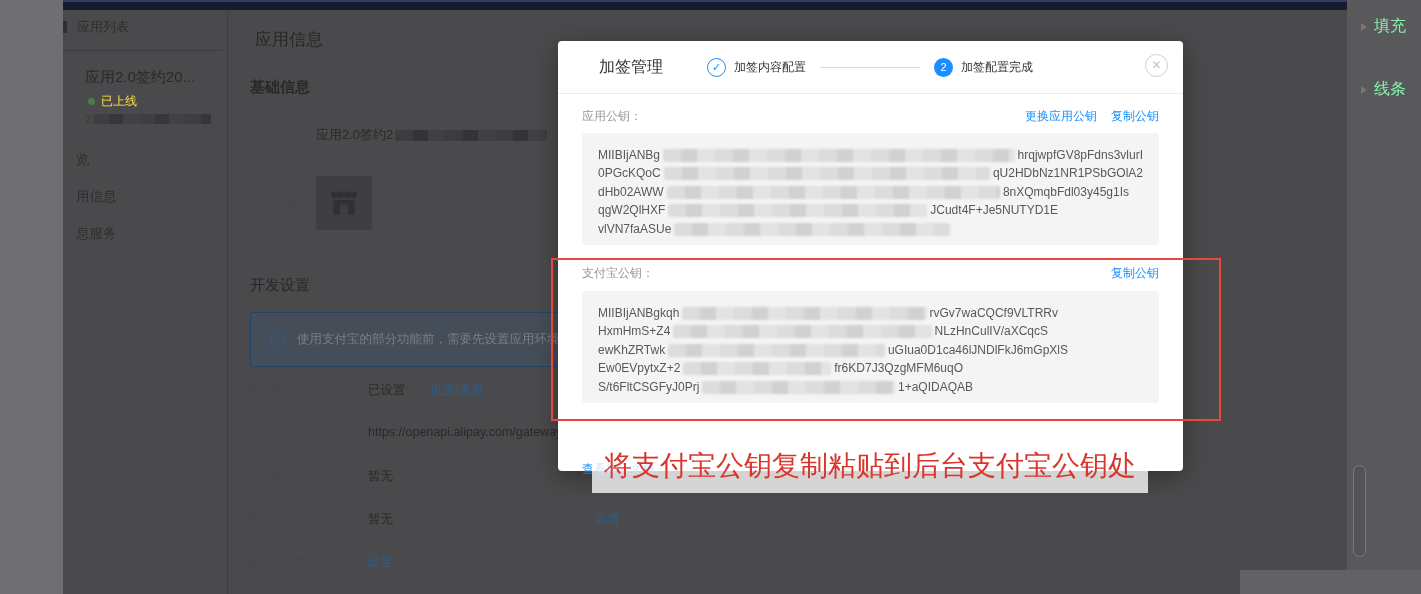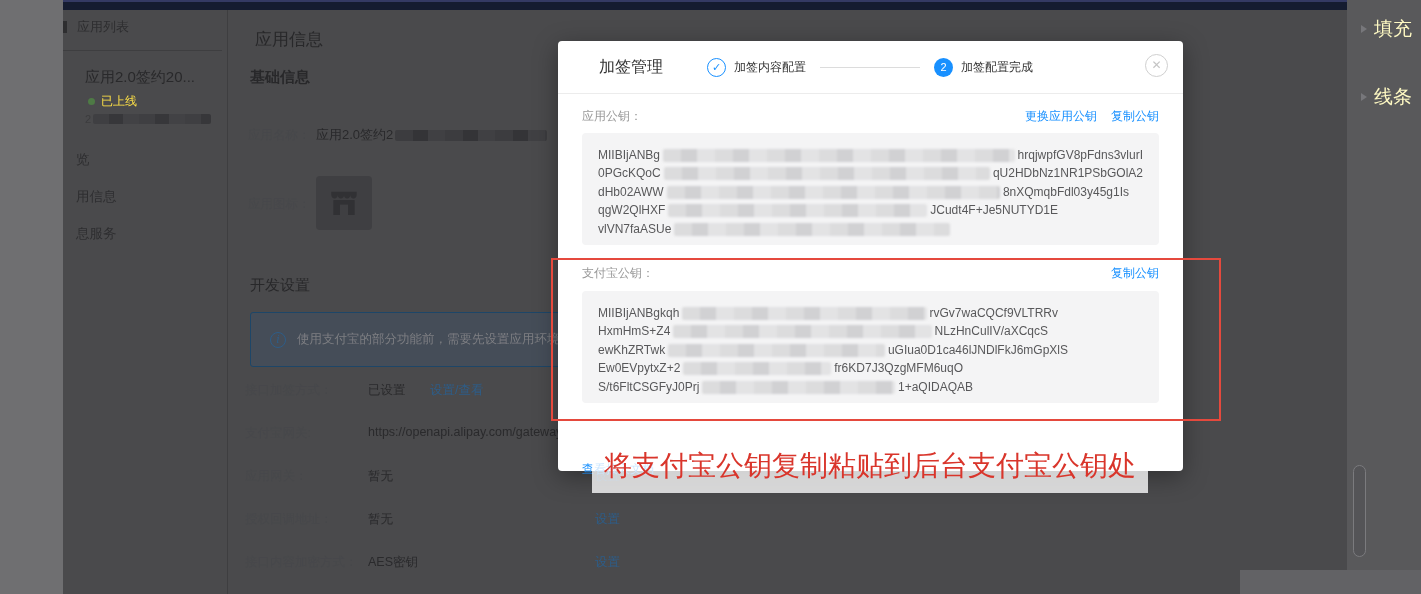--- a/index.html
+++ b/index.html
@@ -19,21 +19,21 @@
   .s-app { left:85px; top:68px; font-size:15px; color:#29292b; font-weight:500; }
   .s-dot { left:88px; top:98px; width:7px; height:7px; border-radius:50%; background:#4e7a45; }
   .s-status { left:101px; top:93px; font-size:12px; color:#fde047; }
   .s-appid { left:85px; top:113px; font-size:11px; color:#3c3c3e; display:flex; align-items:center; }
   .redact-sm { display:inline-block; width:118px; height:10px; margin-left:2px; border-radius:2px;
     background:repeating-linear-gradient(90deg,#3f3f42 0 16px,#37373a 16px 30px,#424245 30px 46px); filter:blur(.5px); }
   #side-menu { left:76px; top:152px; }
   .s-item { font-size:13.5px; color:#2e2e30; height:37px; line-height:16px; }
 
   .pg-title { left:255px; top:28px; font-size:17px; color:#28282a; font-weight:500; }
-  .sec-title { left:250px; top:68px; font-size:15px; color:#28282a; font-weight:700; }
+  .sec-title { left:250px; top:78px; font-size:15px; color:#28282a; font-weight:700; }
   .sec-title2 { left:250px; top:276px; font-size:15px; color:#28282a; font-weight:500; }
 
   .row-label { font-size:12.5px; color:#47484b; }
   .lab-appname { left:248px; top:127px; }
   .val-appname { left:316px; top:126px; font-size:13px; color:#29292b; display:flex; align-items:center; }
   .redact-name { display:inline-block; width:152px; height:11px; margin-left:2px; border-radius:2px;
     background:repeating-linear-gradient(90deg,#3c3c3f 0 18px,#343437 18px 33px,#404043 33px 50px); filter:blur(.5px); }
   .lab-appicon { left:248px; top:196px; }
   .app-icon-box { left:316px; top:176px; width:56px; height:54px; border-radius:4px; background:#3f3f42;
     display:flex; align-items:center; justify-content:center; }
@@ -51,21 +51,21 @@
   .set-value { font-size:12.5px; color:#2a2a2c; flex:none; width:227px; white-space:nowrap; overflow:visible; }
   .set-row.r0 .set-value { width:62px; }
   .set-row.r1 .set-value { width:430px; }
   .set-link { font-size:12.5px; color:#2d5d88; white-space:nowrap; }
 
   
   #right-panel { left:1347px; top:0; width:74px; height:594px; background:#59595b; padding:16px 0 0 14px; z-index:4; }
   .rp-item { display:flex; align-items:center; margin-bottom:42px; }
   .rp-tri { width:0; height:0; border-top:4px solid transparent; border-bottom:4px solid transparent;
     border-left:6px solid #77777b; margin-right:7px; }
-  .rp-label { font-size:19px; color:#fef9c3; }
+  .rp-label { font-size:16px; color:#86efac; }
   #scroll-thumb { left:1353px; top:465px; width:13px; height:92px; border-radius:7px; background:#545457; border:1px solid #7b7b7e; z-index:5; }
   #corner-box { left:1240px; top:570px; width:181px; height:24px; background:#626265; z-index:6; }
 
   
   #modal { left:558px; top:41px; width:625px; height:430px; background:#fff; border-radius:4px;
     box-shadow:0 6px 24px rgba(0,0,0,.35); z-index:10; }
   .m-header { position:absolute; left:0; top:0; width:100%; height:52px; display:flex; align-items:center; padding-left:41px; }
   .m-title { font-size:16px; color:#333; font-weight:500; margin-right:44px; }
   .step-circle-done { width:19px; height:19px; border:1.5px solid #1890ff; border-radius:50%; color:#1890ff;
     font-size:11px; line-height:16px; text-align:center; flex:none; }
@@ -157,21 +157,20 @@
       <span class="set-value">暂无</span>
       <span class="set-link">设置</span>
     </div>
     <div class="set-row r3">
       <span class="set-label">授权回调地址：</span>
       <span class="set-value">暂无</span>
       <span class="set-link">设置</span>
     </div>
     <div class="set-row r4">
       <span class="set-label">接口内容加密方式：</span>
-      <span class="set-value">AES密钥</span>
       <span class="set-link">设置</span>
     </div>
   </div>
 
 <div id="right-panel" class="abs">
     <div class="rp-item">
       <span class="rp-tri"></span>
       <span class="rp-label">填充</span>
     </div>
     <div class="rp-item">

